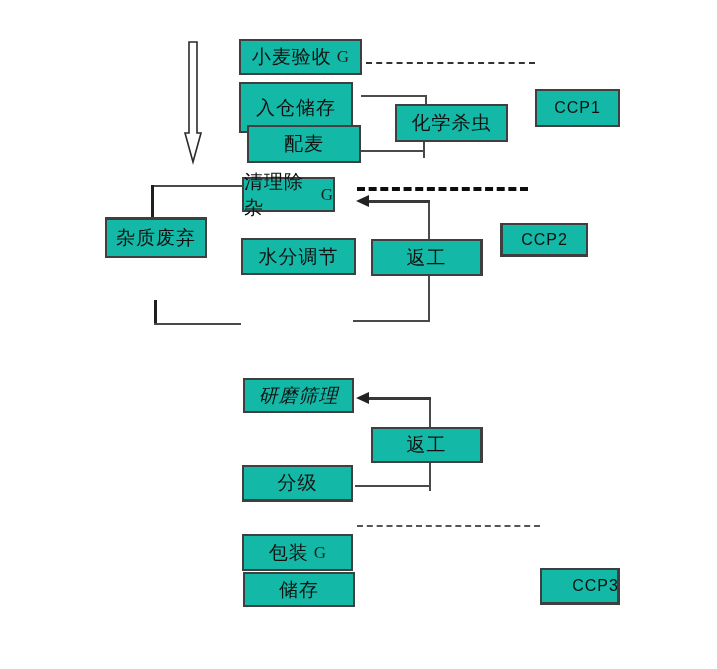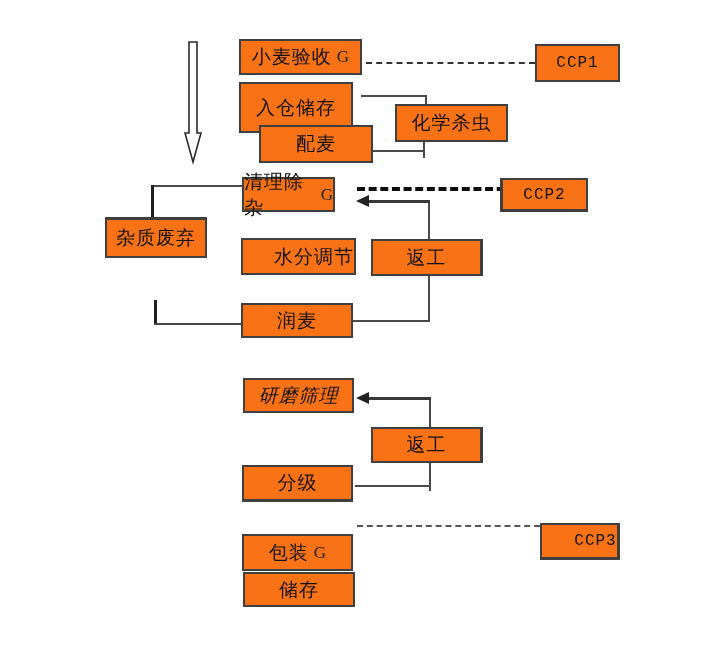--- a/index.html
+++ b/index.html
@@ -2,42 +2,42 @@
 <html><head>
 <meta charset="utf-8">
 <style>
   html,body{margin:0;padding:0;background:#ffffff;}
   #canvas{
     position:relative;width:717px;height:669px;background:#ffffff;overflow:hidden;
     font-family:"Liberation Sans","DejaVu Sans",sans-serif;color:#111111;
   }
   
   .node{
-    position:absolute;background:#f97316;border:2px solid #3f3f3f;
+    position:absolute;background:#14b8a6;border:2px solid #3f3f3f;
     display:flex;align-items:center;justify-content:center;
     font-size:19px;letter-spacing:1px;box-sizing:border-box;z-index:3;
   }
   .gmp{
     font-family:"Liberation Serif","DejaVu Serif",serif;
     font-size:17px;letter-spacing:0;margin-left:5px;color:#222222;
   }
   .ccp{
-    font-family:Liberation Mono, monospace;
-    font-size:16px;letter-spacing:1px;
+    font-family:Liberation Sans, sans-serif;
+    font-size:16px;letter-spacing:1px;margin-top:45px;
   }
   
   #n-wheat-acceptance {left:239px;top:39px; width:123px;height:36px;}
   #n-ccp1            {left:535px;top:44px; width:85px; height:38px;}
   #n-storage-in      {left:239px;top:82px; width:114px;height:51px;}
   #n-chemical        {left:395px;top:104px;width:113px;height:38px;}
-  #n-blending        {left:259px;top:125px;width:114px;height:38px;}
+  #n-blending        {left:247px;top:125px;width:114px;height:38px;}
   #n-cleaning        {left:242px;top:177px;width:93px;height:35px;}
   #n-ccp2            {left:500px;top:178px;width:88px; height:34px;border-width:2px 2px 3px 3px;}
   #n-impurity        {left:105px;top:217px;width:102px;height:41px;border-top-width:3px;}
-  #n-moisture        {left:241px;top:238px;width:115px;height:37px;justify-content:flex-end;}
+  #n-moisture        {left:241px;top:238px;width:115px;height:37px;}
   #n-rework1         {left:371px;top:239px;width:112px;height:37px;border-right-width:3px;}
   #n-wastewater      {left:109px;top:266px;width:97px; height:34px;border-left-width:3px;}
   #n-tempering       {left:241px;top:303px;width:112px;height:35px;}
   #n-grinding        {left:243px;top:378px;width:111px;height:35px;font-style:italic;}
   #n-rework2         {left:371px;top:427px;width:112px;height:36px;border-right-width:3px;}
   #n-grading         {left:242px;top:465px;width:111px;height:37px;border-bottom-width:3px;}
   #n-packaging       {left:242px;top:514px;width:111px;height:37px;margin-top:20px;}
   #n-ccp3            {left:540px;top:523px;width:80px; height:37px;border-width:2px 3px 3px 2px;padding-left:32px;}
   #n-storage-final   {left:243px;top:572px;width:112px;height:35px;}
 
@@ -135,23 +135,20 @@
   </div>
   <div class="node" id="n-impurity">
     <span>杂质废弃</span>
   </div>
   <div class="node" id="n-moisture">
     <span>水分调节</span>
   </div>
   <div class="node" id="n-rework1">
     <span>返工</span>
   </div>
-  <div class="node" id="n-tempering">
-    <span>润麦</span>
-  </div>
   <div class="node" id="n-grinding">
     <span>研磨筛理</span>
   </div>
   <div class="node" id="n-rework2">
     <span>返工</span>
   </div>
   <div class="node" id="n-grading">
     <span>分级</span>
   </div>
   <div class="node" id="n-packaging">

